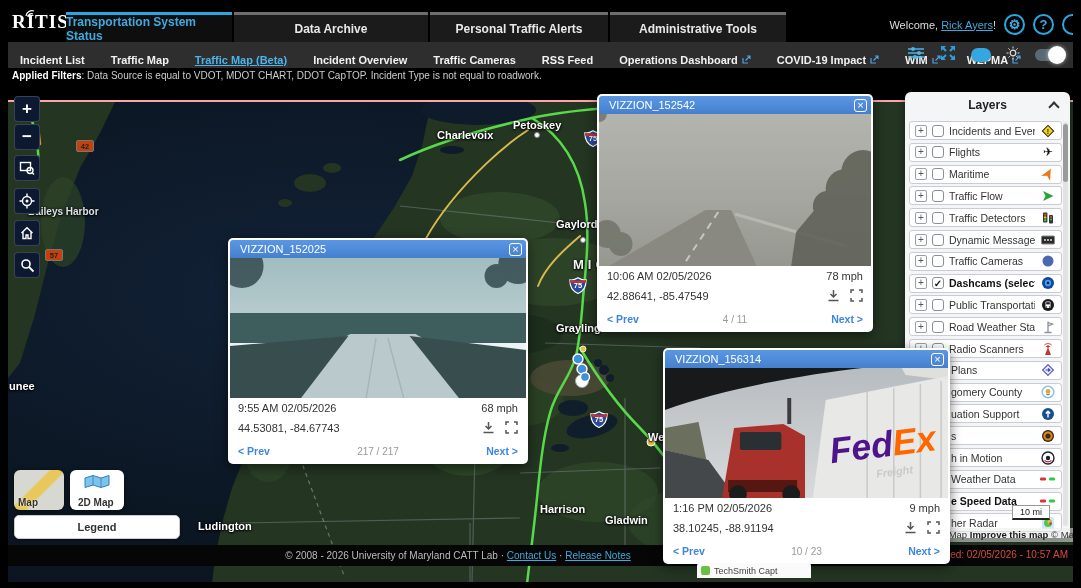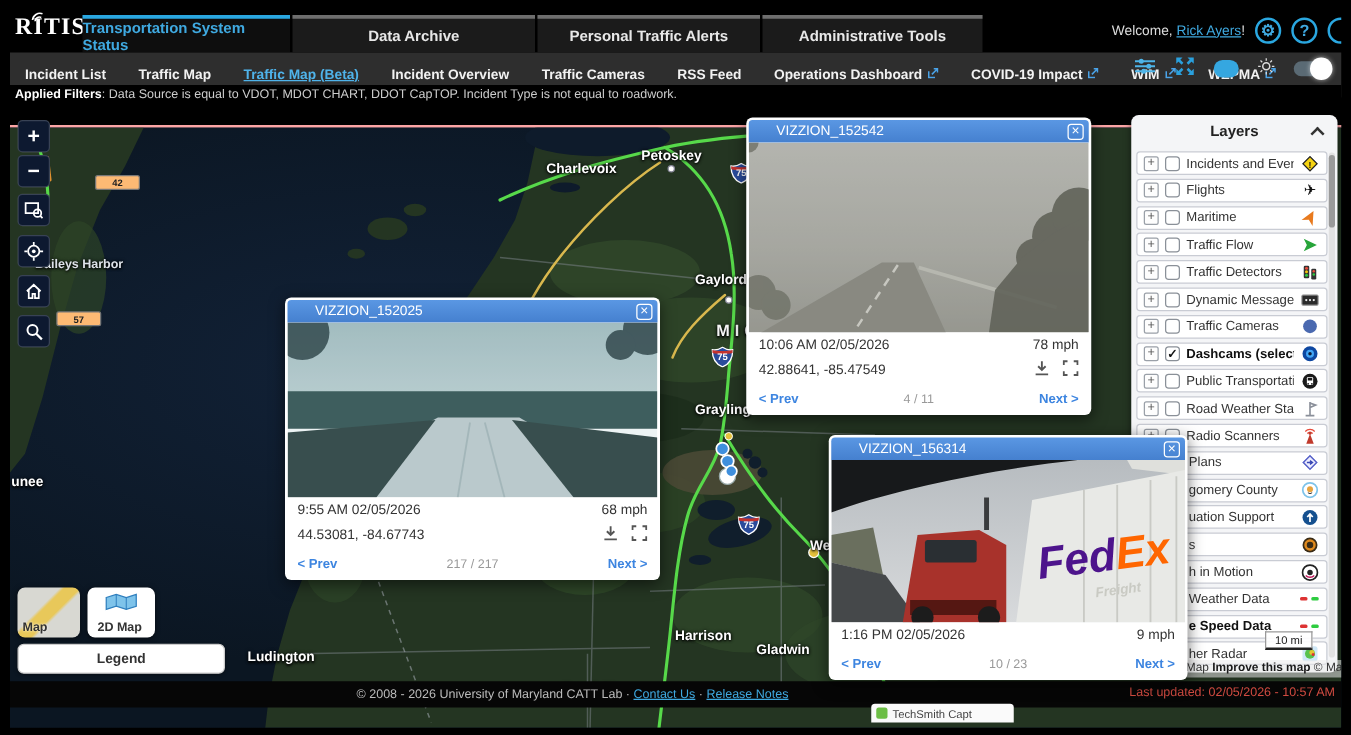--- a/index.html
+++ b/index.html
@@ -43,21 +43,21 @@
   .map { position:absolute; left:8px; top:100px; width:1065px; height:482px; background:#0d1826;
          border-top:2px solid #fca5a5; overflow:hidden; z-index:1; }
   .map svg.base { position:absolute; left:0; top:0; }
   .map-label { position:absolute; color:#fff; font-size:11px; font-weight:bold; white-space:nowrap;
                text-shadow:0 0 3px #000,0 1px 2px #000; z-index:3; }
   .map-label.small { font-size:10px; color:#dde2e8; }
   .region-label { position:absolute; color:#f5f5f5; font-size:13px; font-weight:bold; letter-spacing:4px;
                   text-shadow:0 0 3px #000,0 1px 2px #000; z-index:3; }
   .shield { position:absolute; width:18px; height:17px; z-index:3; }
   .shield .num { position:absolute; left:0; top:4px; width:100%; text-align:center; color:#fff; font-size:7.5px; font-weight:bold; }
-  .shield.rect { width:36px; height:12px; background:#fdba74; border:1px solid #777; border-radius:2px; }
+  .shield.rect { width:18px; height:12px; background:#c2410c; border:1px solid #777; border-radius:2px; }
   .shield.rect .num { color:#222; top:1px; }
 
   .map-controls { position:absolute; left:14px; top:96px; z-index:8; }
   .mbtn { width:26px; height:26px; background:#0d1930; border:1px solid rgba(255,255,255,.18); border-radius:4px;
           color:#fff; display:flex; align-items:center; justify-content:center; font-size:17px; font-weight:bold;
           position:absolute; left:0; }
 
   .bm-btn { position:absolute; z-index:8; background:#fff; border-radius:6px; box-shadow:0 1px 4px rgba(0,0,0,.5);
             overflow:hidden; }
   .bm-label { position:absolute; left:4px; bottom:2px; font-size:10px; font-weight:bold; color:#333;
@@ -90,21 +90,21 @@
   .lp-check { width:12px; height:12px; border:1px solid #8a9098; border-radius:3px; background:#fff; flex:none;
               font-size:10px; line-height:11px; text-align:center; color:#111; font-weight:bold; }
   .lp-icon { flex:none; width:16px; display:flex; justify-content:center; }
   .lp-scroll { position:absolute; right:2px; top:30px; width:5px; height:404px; background:#e2e2e2; border-radius:3px; }
   .lp-thumb { position:absolute; right:2px; top:32px; width:5px; height:58px; background:#9a9a9a; border-radius:3px; }
 
   
   .popup { position:absolute; background:#fff; border-radius:5px; padding:2px; box-shadow:0 3px 12px rgba(0,0,0,.55);
            z-index:20; }
   .pp-title { height:18px; background:linear-gradient(#5a97e3,#4580cf); border-radius:3px 3px 0 0; color:#fff;
-              font-size:11px; display:flex; align-items:center; justify-content:space-between; padding:0 4px 0 22px; }
+              font-size:11px; display:flex; align-items:center; justify-content:space-between; padding:0 4px 0 10px; }
   .pp-close { width:13px; height:13px; border:1px solid #fff; border-radius:3px; line-height:11px; text-align:center;
               font-size:11px; }
   .pp-img { position:relative; overflow:hidden; }
   .pp-img svg { display:block; }
   .pp-row { height:20px; display:flex; justify-content:space-between; align-items:center; padding:0 8px;
             font-size:11px; color:#333; background:#fff; }
   .pp-foot { position:relative; margin-top:2px; height:22px; }
   .pp-foot .prev, .pp-foot .next { color:#3d85e0; font-size:10.5px; font-weight:bold; }
   .pp-foot .counter { position:absolute; left:50%; transform:translateX(-50%); color:#999; font-size:10px; }
   .pp-icons { display:flex; gap:10px; align-items:center; }
@@ -743,20 +743,32 @@
       <rect x="64" y="112" width="70" height="12" fill="#551712"></rect>
       <path d="M126,56 V30" stroke="#3a3c3e" stroke-width="4"></path>
       <circle cx="74" cy="126" r="9" fill="#1c1c1c"></circle>
         <circle cx="128" cy="126" r="9" fill="#1c1c1c"></circle>
     </svg>
   </div>
   <div class="pp-row">
       <span>1:16 PM 02/05/2026</span>
       <span>9 mph</span>
     </div>
+  <div class="pp-row">
+      <span>38.10245, -88.91194</span>
+    <span class="pp-icons">
+      <span><svg width="13" height="13">
+            <path d="M6.5 1 V8 M3.5 5 L6.5 8 9.5 5" stroke="#555" fill="none" stroke-width="1.5"></path>
+            <path d="M1.5 11.5 H11.5" stroke="#555" stroke-width="1.5"></path>
+          </svg></span>
+      <span><svg width="13" height="13">
+            <path d="M1 4 V1 H4 M9 1 H12 V4 M12 9 V12 H9 M4 12 H1 V9" stroke="#555" fill="none" stroke-width="1.5"></path>
+          </svg></span>
+    </span>
+  </div>
   <div class="pp-row pp-foot">
     <span class="prev">&lt; Prev</span>
     <span class="counter">10 / 23</span>
     <span class="next">Next &gt;</span>
   </div>
 </div>
 
 <div class="footer">
   <div class="footer-inner">
     <span>© 2008 - 2026 University of Maryland CATT Lab</span>

